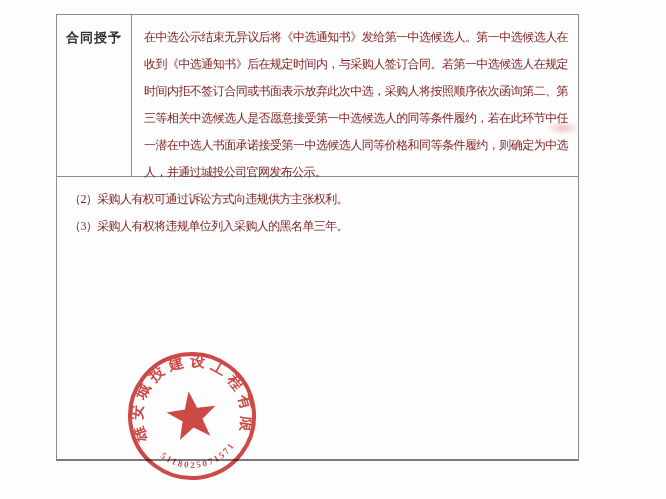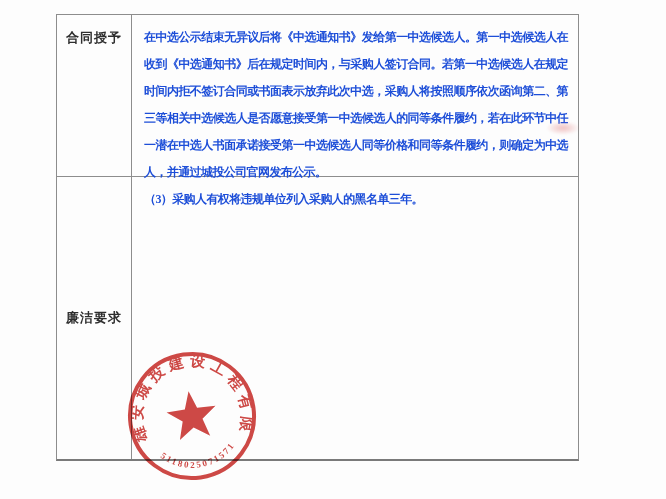--- a/index.html
+++ b/index.html
@@ -21,21 +21,21 @@
   .cell-label{
     width:74px;flex:0 0 74px;border-right:1px solid #8d8d8d;
     display:flex;justify-content:center;
     font-weight:bold;font-size:13px;color:#2e2e2e;letter-spacing:1px;
   }
   .row-1 .cell-label{align-items:flex-start;padding-top:14px;}
   .row-2 .cell-label{align-items:center;}
   .cell-body{
     flex:1;padding:9px 10px 0 12px;
     font-size:12px;line-height:27px;letter-spacing:-0.6px;
-    color:#1d4ed8;text-align:justify;font-weight:bold;
+    color:#7f1d1d;text-align:justify;
   }
   .cell-body p{margin:0;}
   
   .seal{
     position:absolute;left:112px;top:336px;width:160px;height:160px;
     transform:rotate(-8deg);
     mix-blend-mode:multiply;opacity:0.88;
     pointer-events:none;
   }
   .ink-smudge{
@@ -52,24 +52,22 @@
   <div class="t-row row-1">
     <div class="cell-label">
       <span>合同授予</span>
     </div>
     <div class="cell-body">
       <p>在中选公示结束无异议后将《中选通知书》发给第一中选候选人。第一中选候选人在收到《中选通知书》后在规定时间内，与采购人签订合同。若第一中选候选人在规定时间内拒不签订合同或书面表示放弃此次中选，采购人将按照顺序依次函询第二、第三等相关中选候选人是否愿意接受第一中选候选人的同等条件履约，若在此环节中任一潜在中选人书面承诺接受第一中选候选人同等价格和同等条件履约，则确定为中选人，并通过城投公司官网发布公示。</p>
     </div>
   </div>
 
   <div class="t-row row-2">
-    <div class="cell-label">
-      <span>廉洁要求</span>
-    </div>
     <div class="cell-body">
+      <p>（2）采购人有权可通过诉讼方式向违规供方主张权利。</p>
       <p>（3）采购人有权将违规单位列入采购人的黑名单三年。</p>
     </div>
   </div>
 
 </div>
 
 <div class="ink-smudge"></div>
 
 <svg class="seal" viewBox="0 0 160 160">
   <circle cx="80" cy="80" r="62" fill="none" stroke-width="4" stroke="#c9302c"></circle>

